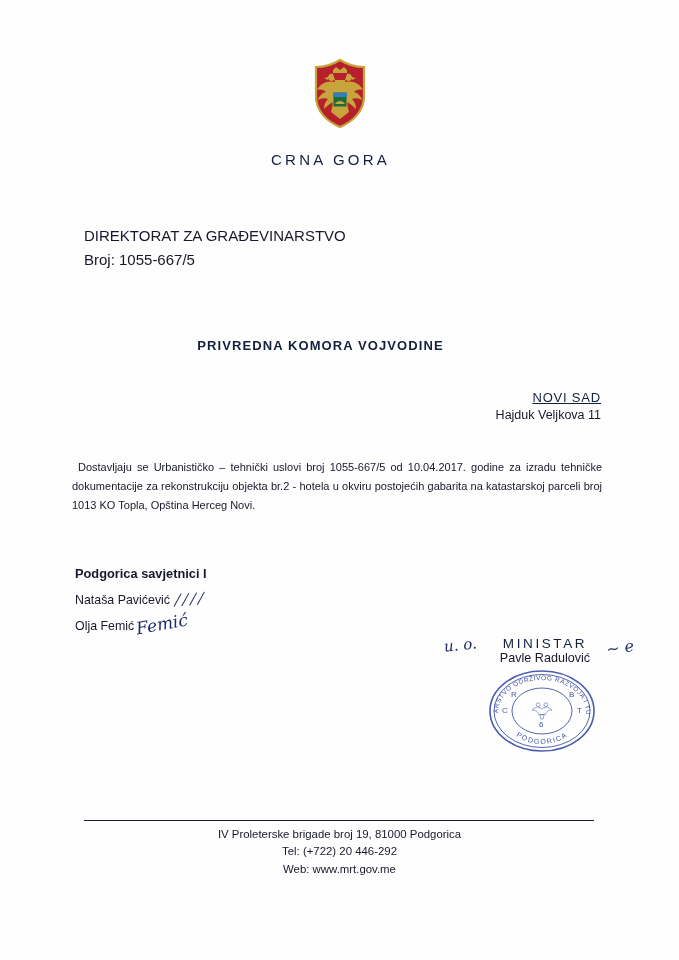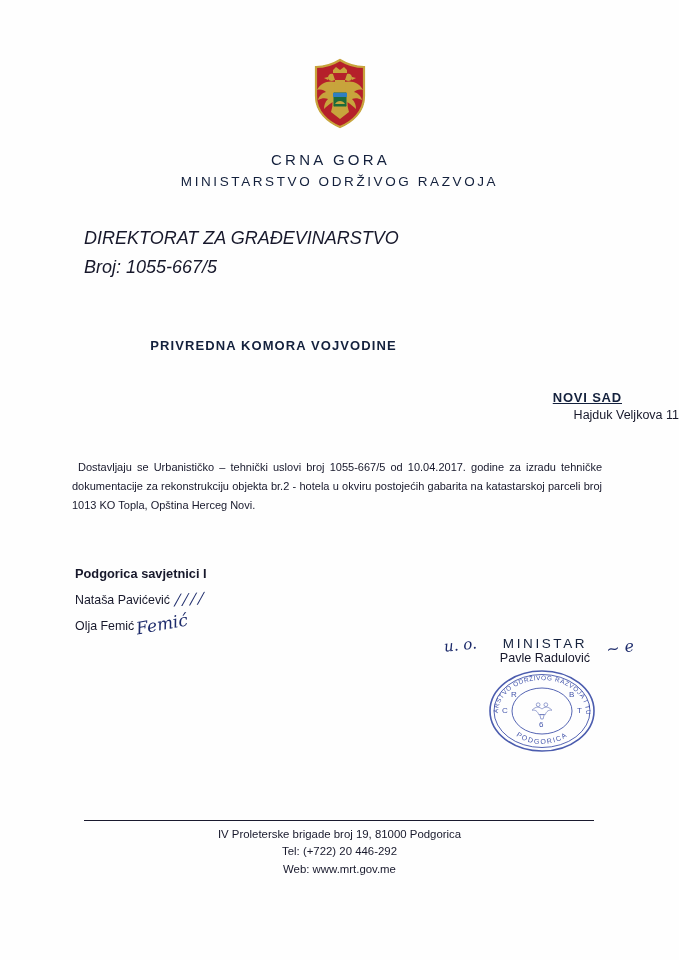--- a/index.html
+++ b/index.html
@@ -55,59 +55,60 @@
     letter-spacing: 2.6px;
     color: #14213d;
     line-height: 1.55;
   }
 
   
   .left-block {
     position: absolute;
     top: 224px;
     left: 84px;
-    font-size: 18px;
+    font-size: 15px;
     line-height: 1.62;
     color: #17182b;
-    font-style: italic;
   }
 
   
   .recipient {
     position: absolute;
     top: 338px;
     left: 0;
     width: 547px;
     text-align: center;
     font-size: 13px;
     font-weight: 700;
     letter-spacing: 1.1px;
     color: #14213d;
+    padding-left: 47px;
   }
 
   .city {
     position: absolute;
     top: 390px;
     left: 0;
     width: 679px;
     text-align: right;
-    padding-right: 57px;
+    padding-right: 78px;
     box-sizing: border-box;
     font-size: 13px;
-    font-weight: 700;
+    font-weight: 400;
     letter-spacing: 0.8px;
     color: #14213d;
     text-decoration: underline;
   }
   .street {
     position: absolute;
     top: 408px;
     left: 0;
     width: 679px;
     text-align: right;
+    padding-right: 78px;
     box-sizing: border-box;
     font-size: 12.5px;
     color: #17182b;
   }
 
   
   .body-text {
     position: absolute;
     top: 458px;
     left: 72px;
@@ -254,21 +255,20 @@
 
       <rect x="31" y="36" width="14" height="15" rx="1.5" fill="#1e6b3a" stroke="#c8a43c" stroke-width="1"></rect>
       <path d="M31 41 L45 41 L45 36.8 L31 36.8 Z" fill="#2f7fc1"></path>
       <path d="M33 48 C35 44 41 44 43 48 Z" fill="#c8a43c"></path>
     </svg>
   </div>
 
   <div class="country-name">CRNA GORA</div>
 
   <div class="ministry">
-    <div>MINISTARSTVO ODRŽIVOG RAZVOJA</div>
   </div>
 
   <div class="left-block">
     <div>DIREKTORAT ZA GRAĐEVINARSTVO</div>
     <div>Broj: 1055-667/5</div>
   </div>
 
   <div class="recipient">PRIVREDNA KOMORA VOJVODINE</div>
   <div class="city">NOVI SAD</div>
   <div class="street">Hajduk Veljkova 11</div>

